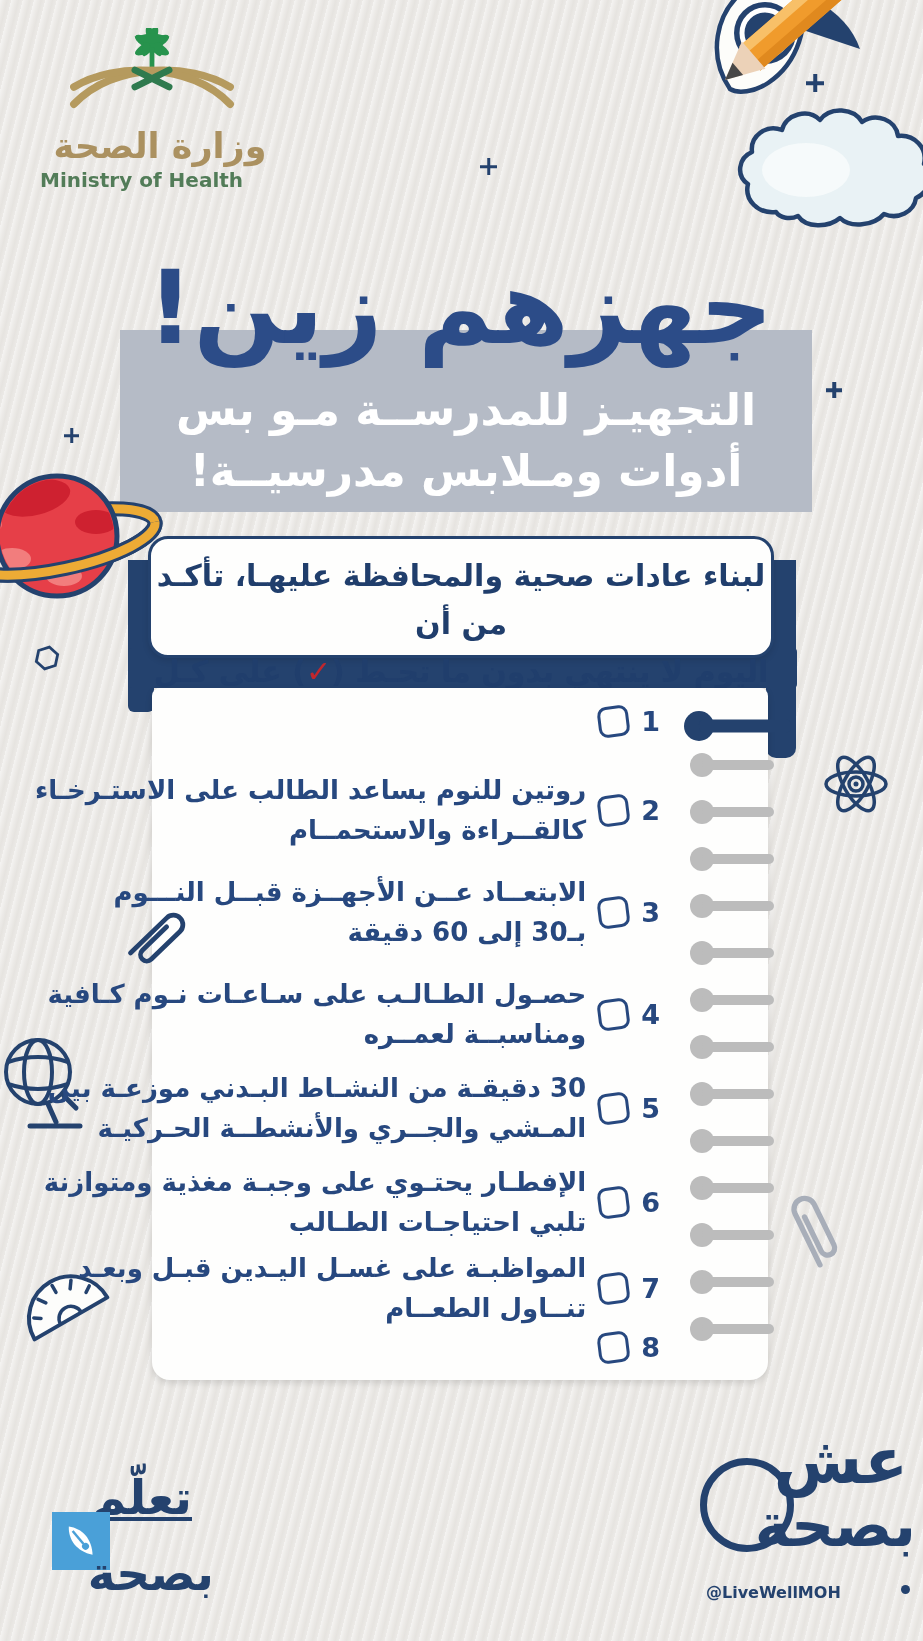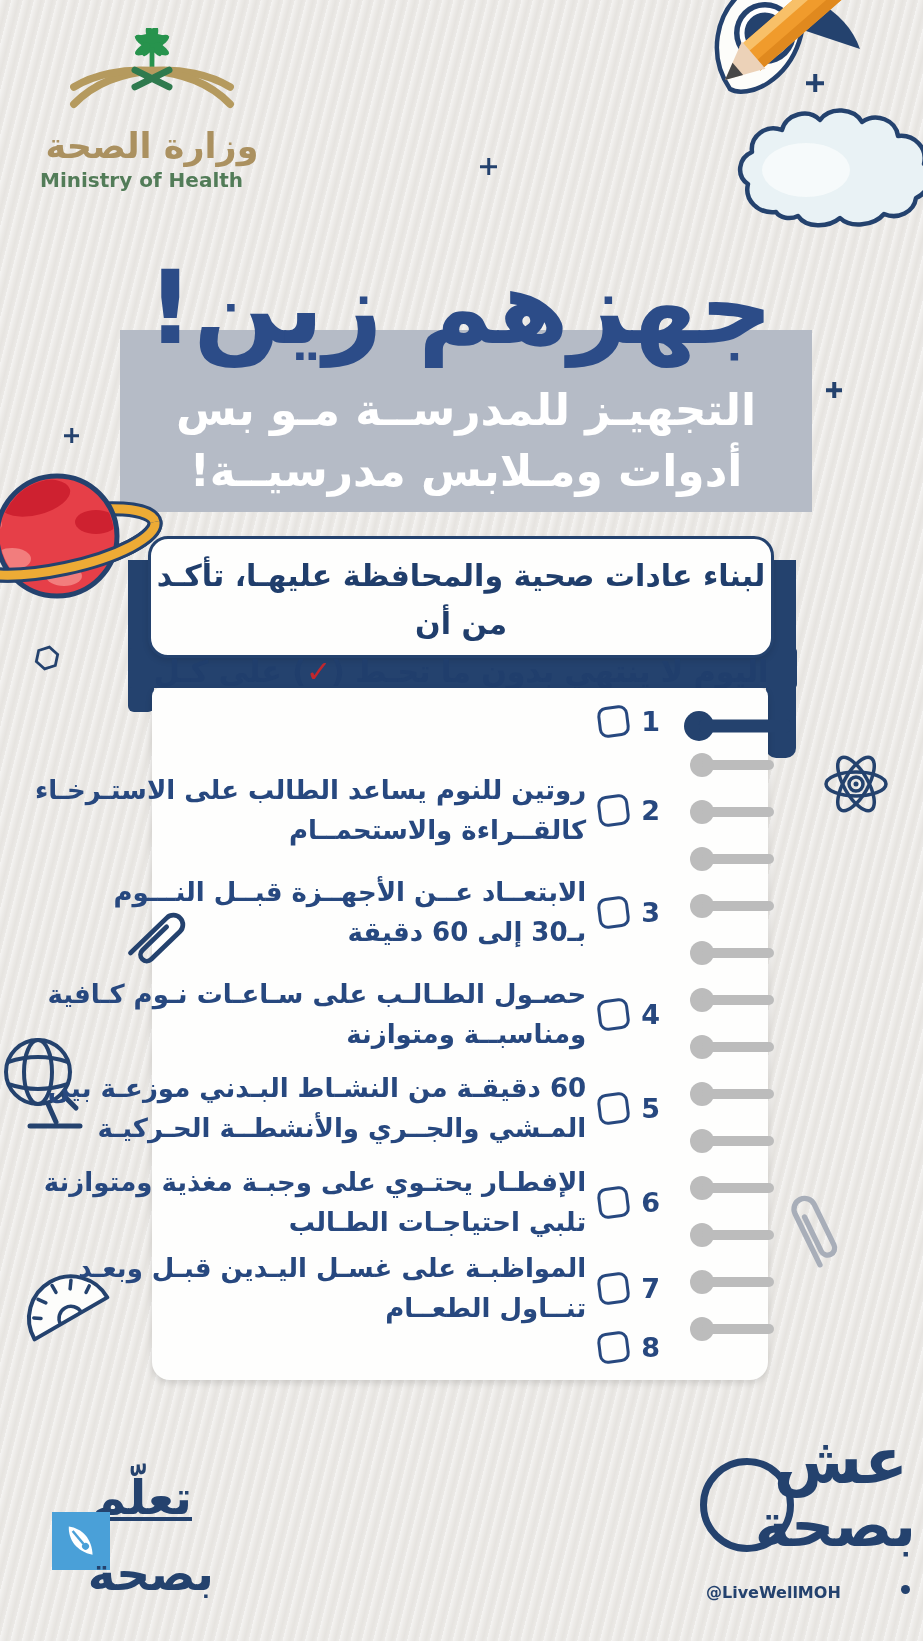--- a/index.html
+++ b/index.html
@@ -46,21 +46,21 @@
   .spiral-dot::after { content:""; position:absolute; left:12px; top:50%; transform:translateY(-50%); width:72px; height:10px; border-radius:5px; background:#bcbcbc; }
   .spiral-dot.first { left:684px; top:711px; width:30px; height:30px; background:#24426e; }
   .spiral-dot.first::after { left:15px; width:92px; height:13px; background:#24426e; }
 
   .item { position:absolute; right:263px; display:flex; align-items:center; gap:12px; direction:rtl; z-index:7; }
   .inum { font-size:27px; font-weight:bold; color:#27487f; min-width:16px; text-align:center; }
   .ibox { width:31px; height:31px; border:3.5px solid #27487f; border-radius:9px; transform:rotate(-7deg); flex:0 0 auto; background:transparent; }
   .itext { font-size:26px; font-weight:bold; color:#27487f; white-space:pre-line; text-align:right; line-height:40px; }
 
   
-  .moh-ar { left:40px; top:126px; width:224px; text-align:center; direction:rtl; color:#ab9160; font-weight:bold; font-size:35px; z-index:3; }
+  .moh-ar { left:48px; top:126px; width:224px; text-align:center; direction:rtl; color:#ab9160; font-weight:bold; font-size:35px; z-index:3; }
   .moh-en { left:40px; top:168px; width:224px; text-align:left; color:#527c58; font-size:20px; font-weight:bold; z-index:3; }
 
   
   .plus { position:absolute; z-index:3; }
   .plus::before { content:""; position:absolute; left:50%; top:0; width:3.5px; height:100%; background:#24426e; transform:translateX(-50%); }
   .plus::after  { content:""; position:absolute; top:50%; left:0; height:3.5px; width:100%; background:#24426e; transform:translateY(-50%); }
 
   
   .learn { left:52px; top:1474px; width:162px; height:140px; z-index:3; }
   .learn .w1 { position:absolute; top:-4px; right:22px; font-size:47px; font-weight:bold; color:#24426e; direction:rtl;text-decoration:underline; }
@@ -225,26 +225,26 @@
   <div class="item" style="top:872px">
     <div class="inum">3</div>
     <div class="ibox"></div>
     <div class="itext">الابتعــاد عــن الأجهــزة قبــل النـــوم
 بـ30 إلى 60 دقيقة</div>
   </div>
   <div class="item" style="top:974px">
     <div class="inum">4</div>
     <div class="ibox"></div>
     <div class="itext">حصـول الطـالـب على سـاعـات نـوم كـافية
-ومناسبــة ومتوازنة</div>
+ومناسبــة لعمــره</div>
   </div>
   <div class="item" style="top:1068px">
     <div class="inum">5</div>
     <div class="ibox"></div>
-    <div class="itext">60 دقيقـة من النشـاط البـدني موزعـة بين
+    <div class="itext">30 دقيقـة من النشـاط البـدني موزعـة بين
 المـشي والجــري والأنشطــة الحـركيـة</div>
   </div>
   <div class="item" style="top:1162px">
     <div class="inum">6</div>
     <div class="ibox"></div>
     <div class="itext">الإفطـار يحتـوي على وجبـة مغذية ومتوازنة
 تلبي احتياجـات الطـالب</div>
   </div>
   <div class="item" style="top:1248px">
     <div class="inum">7</div>

